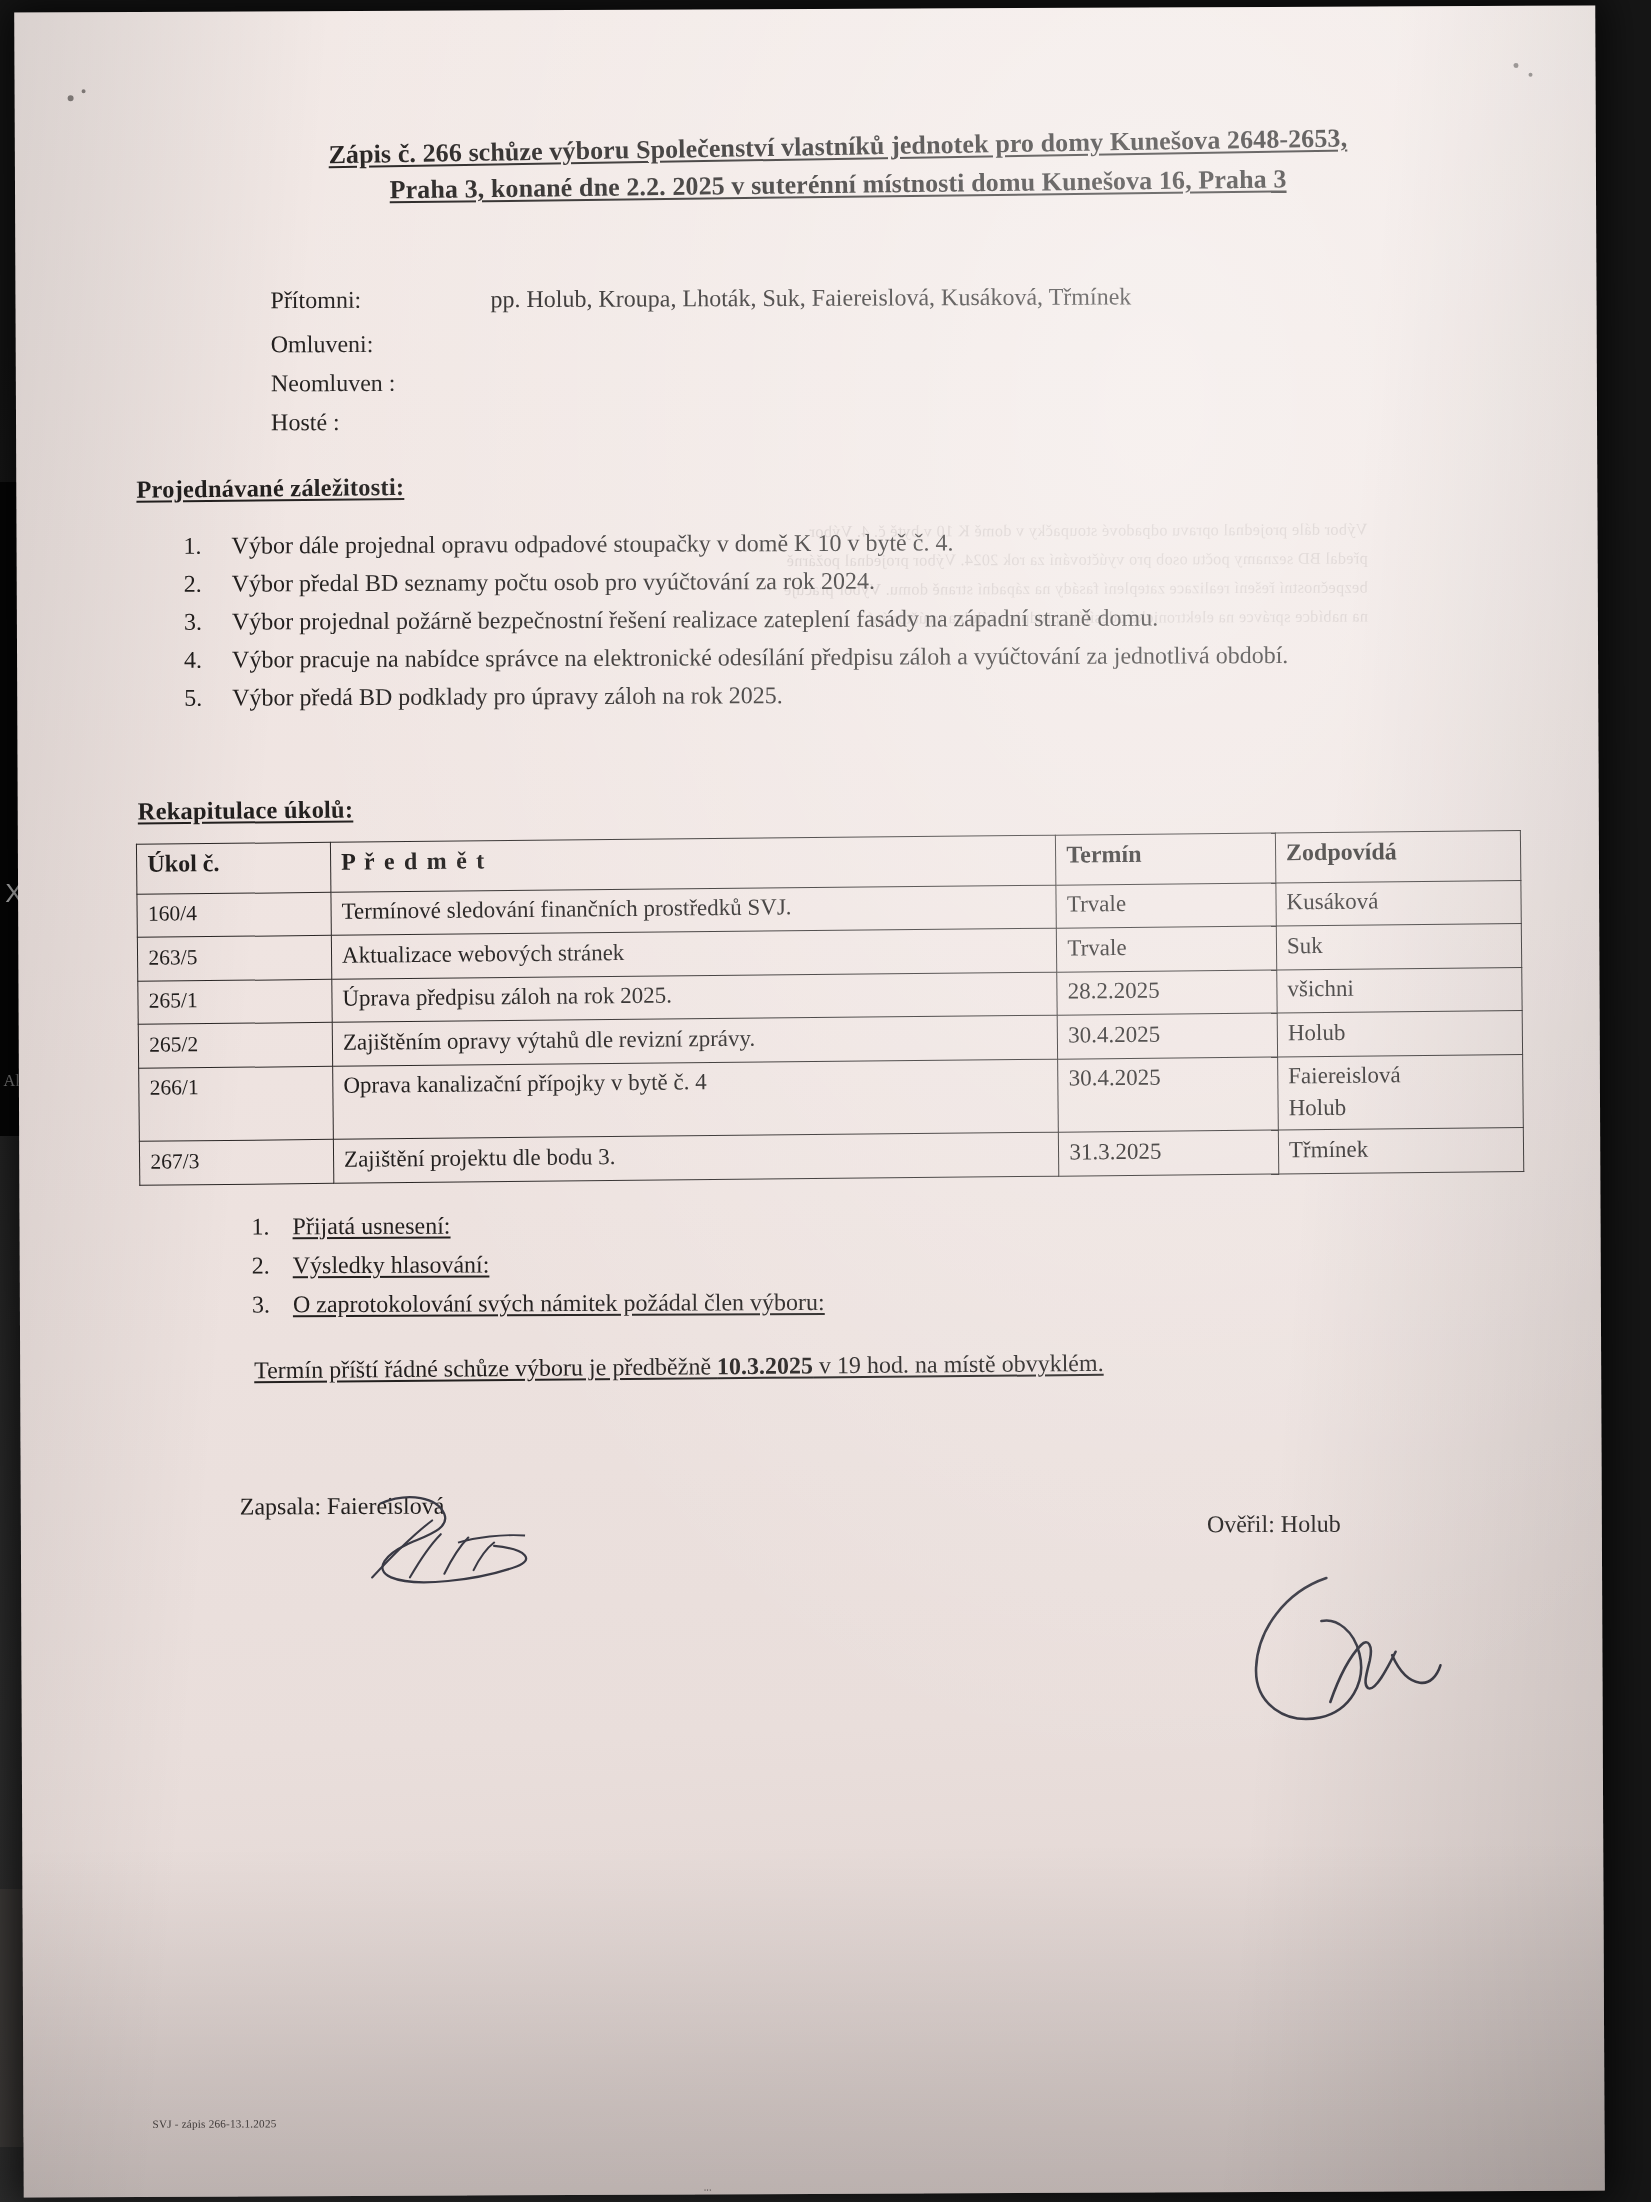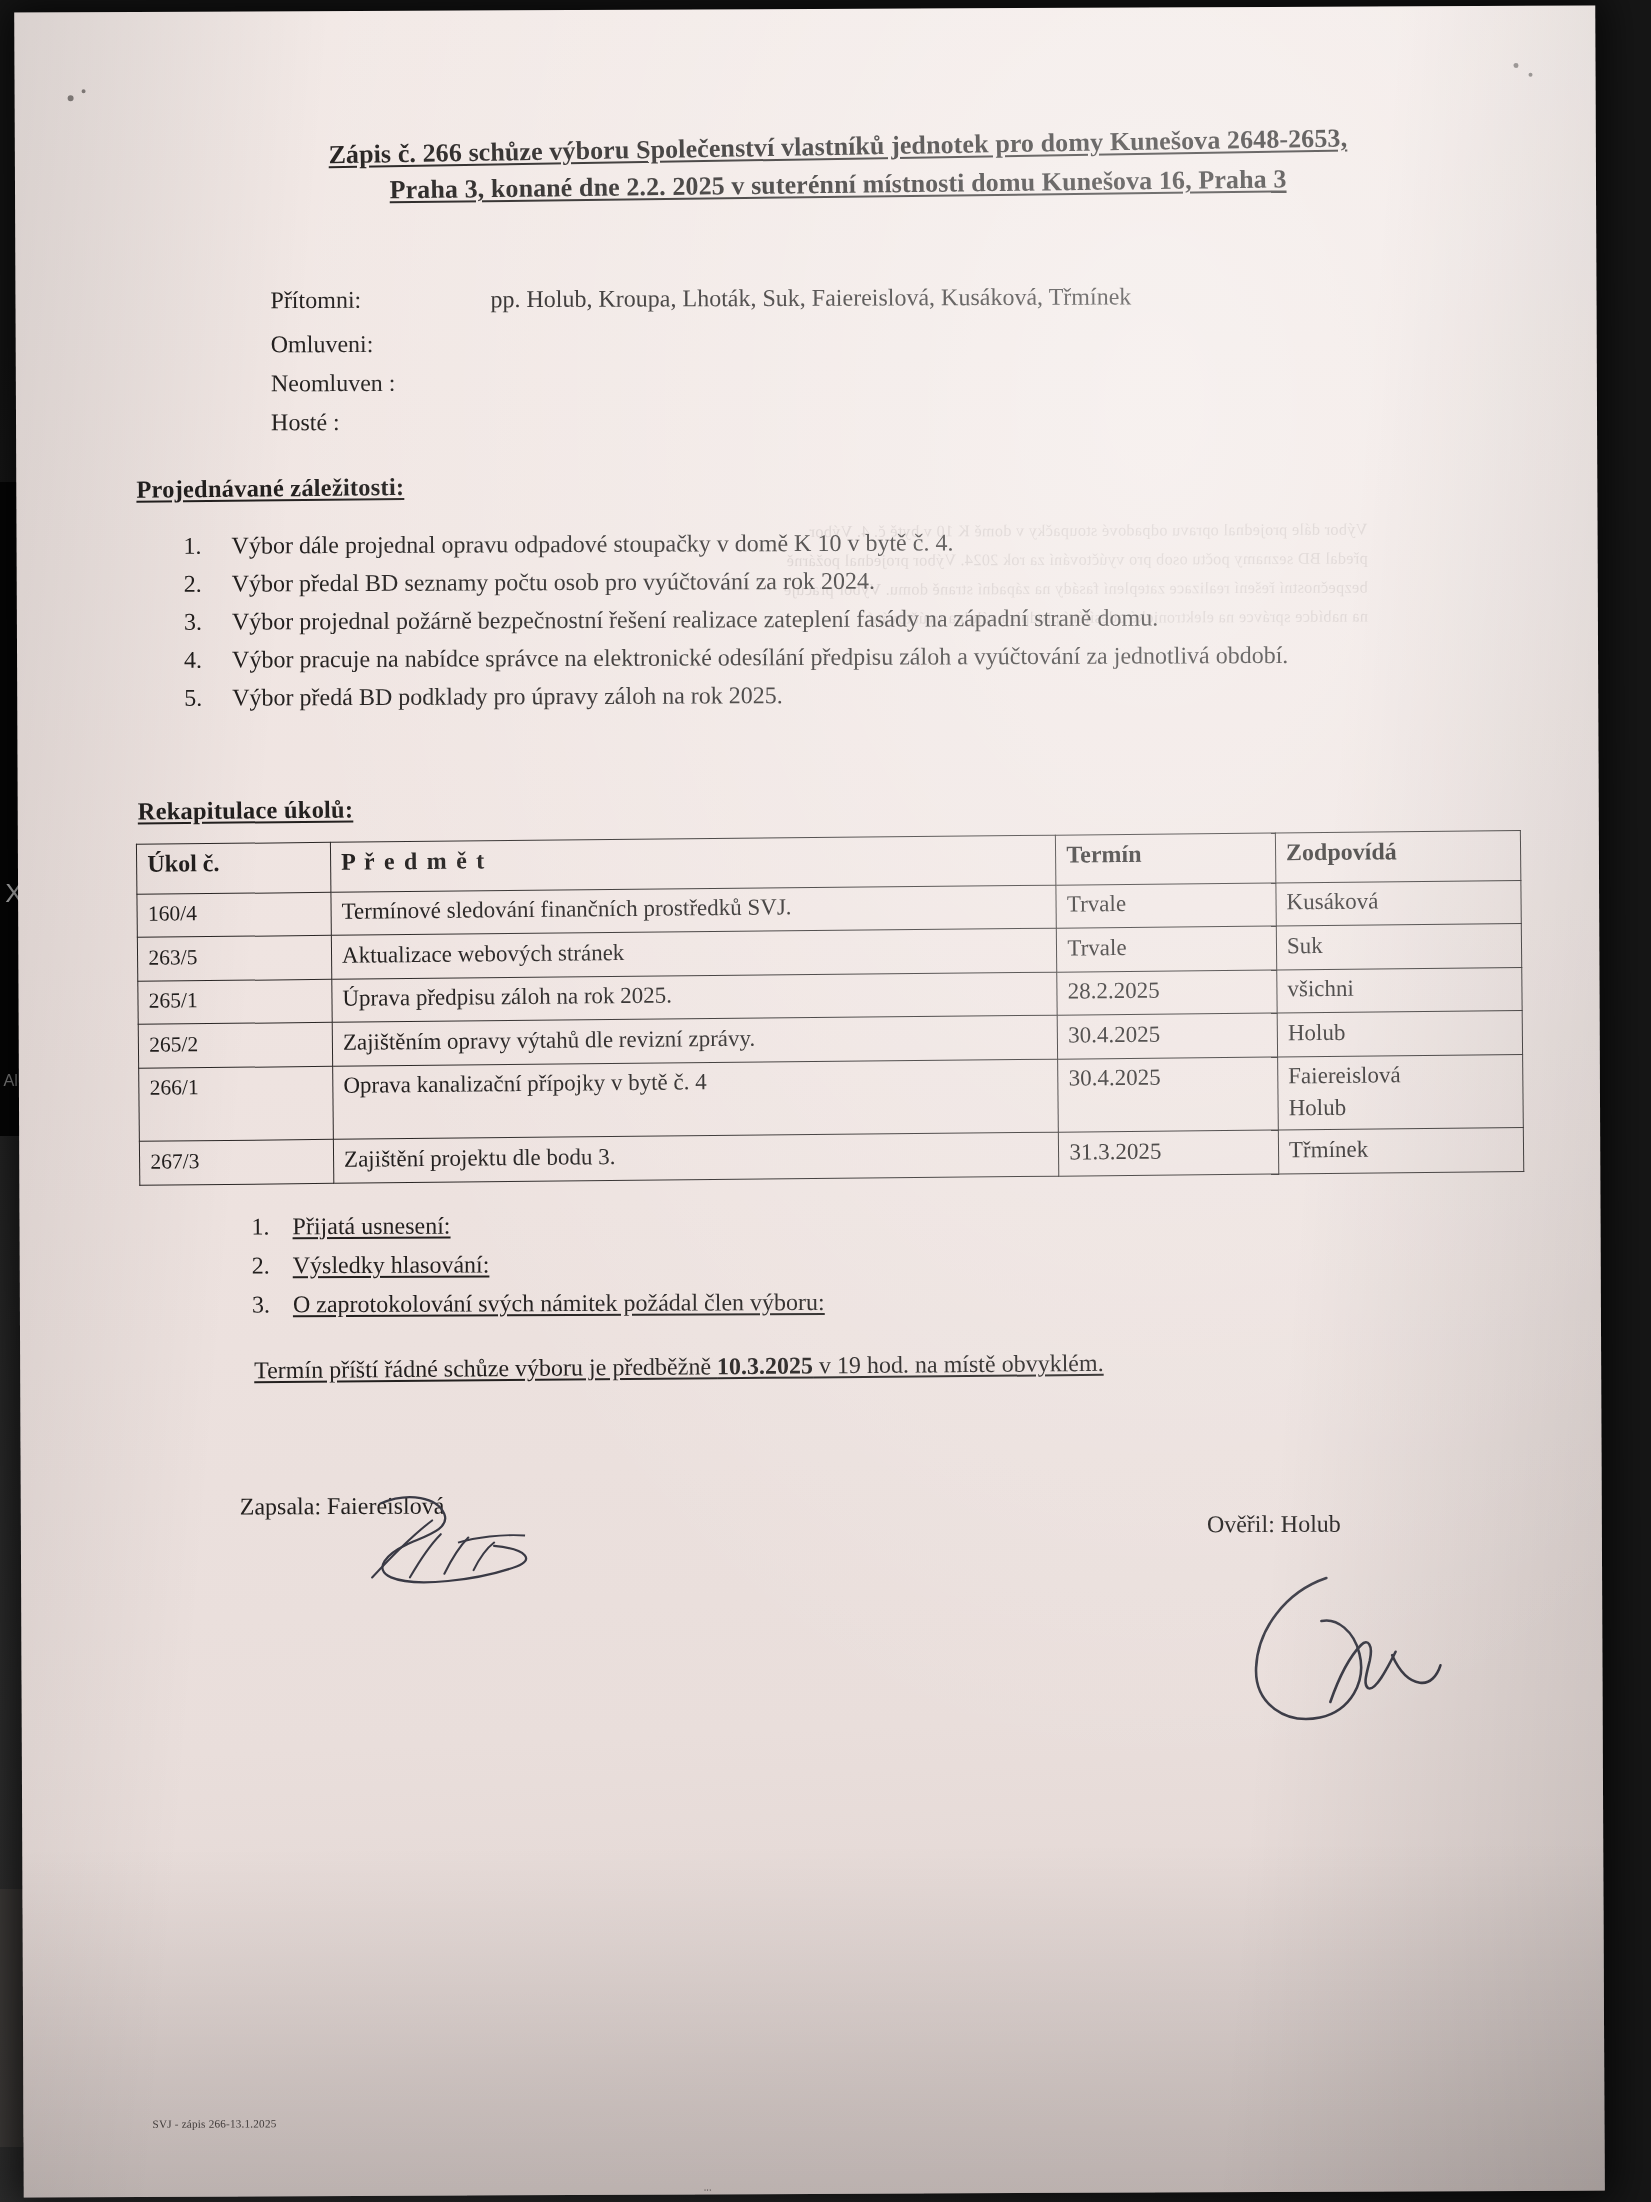--- a/index.html
+++ b/index.html
@@ -34,21 +34,21 @@
     left: 5.2px; top: 878px;
     color: #d8d8d8;
     font-size: 26px;
     font-family: "Liberation Sans", sans-serif;
   }
   .desk-al {
     position: absolute;
     left: 3.4px; top: 1071px;
     color: #8f8f8f;
     font-size: 16.3px;
-    font-family: Liberation Sans, sans-serif;
+    font-family: Liberation Serif, serif;
   }
   .desk-strip {
     position: absolute;
     left: 0; top: 1889px;
     width: 86px; height: 258px;
     background: #4c4743;
     opacity: .55;
   }
 
   

